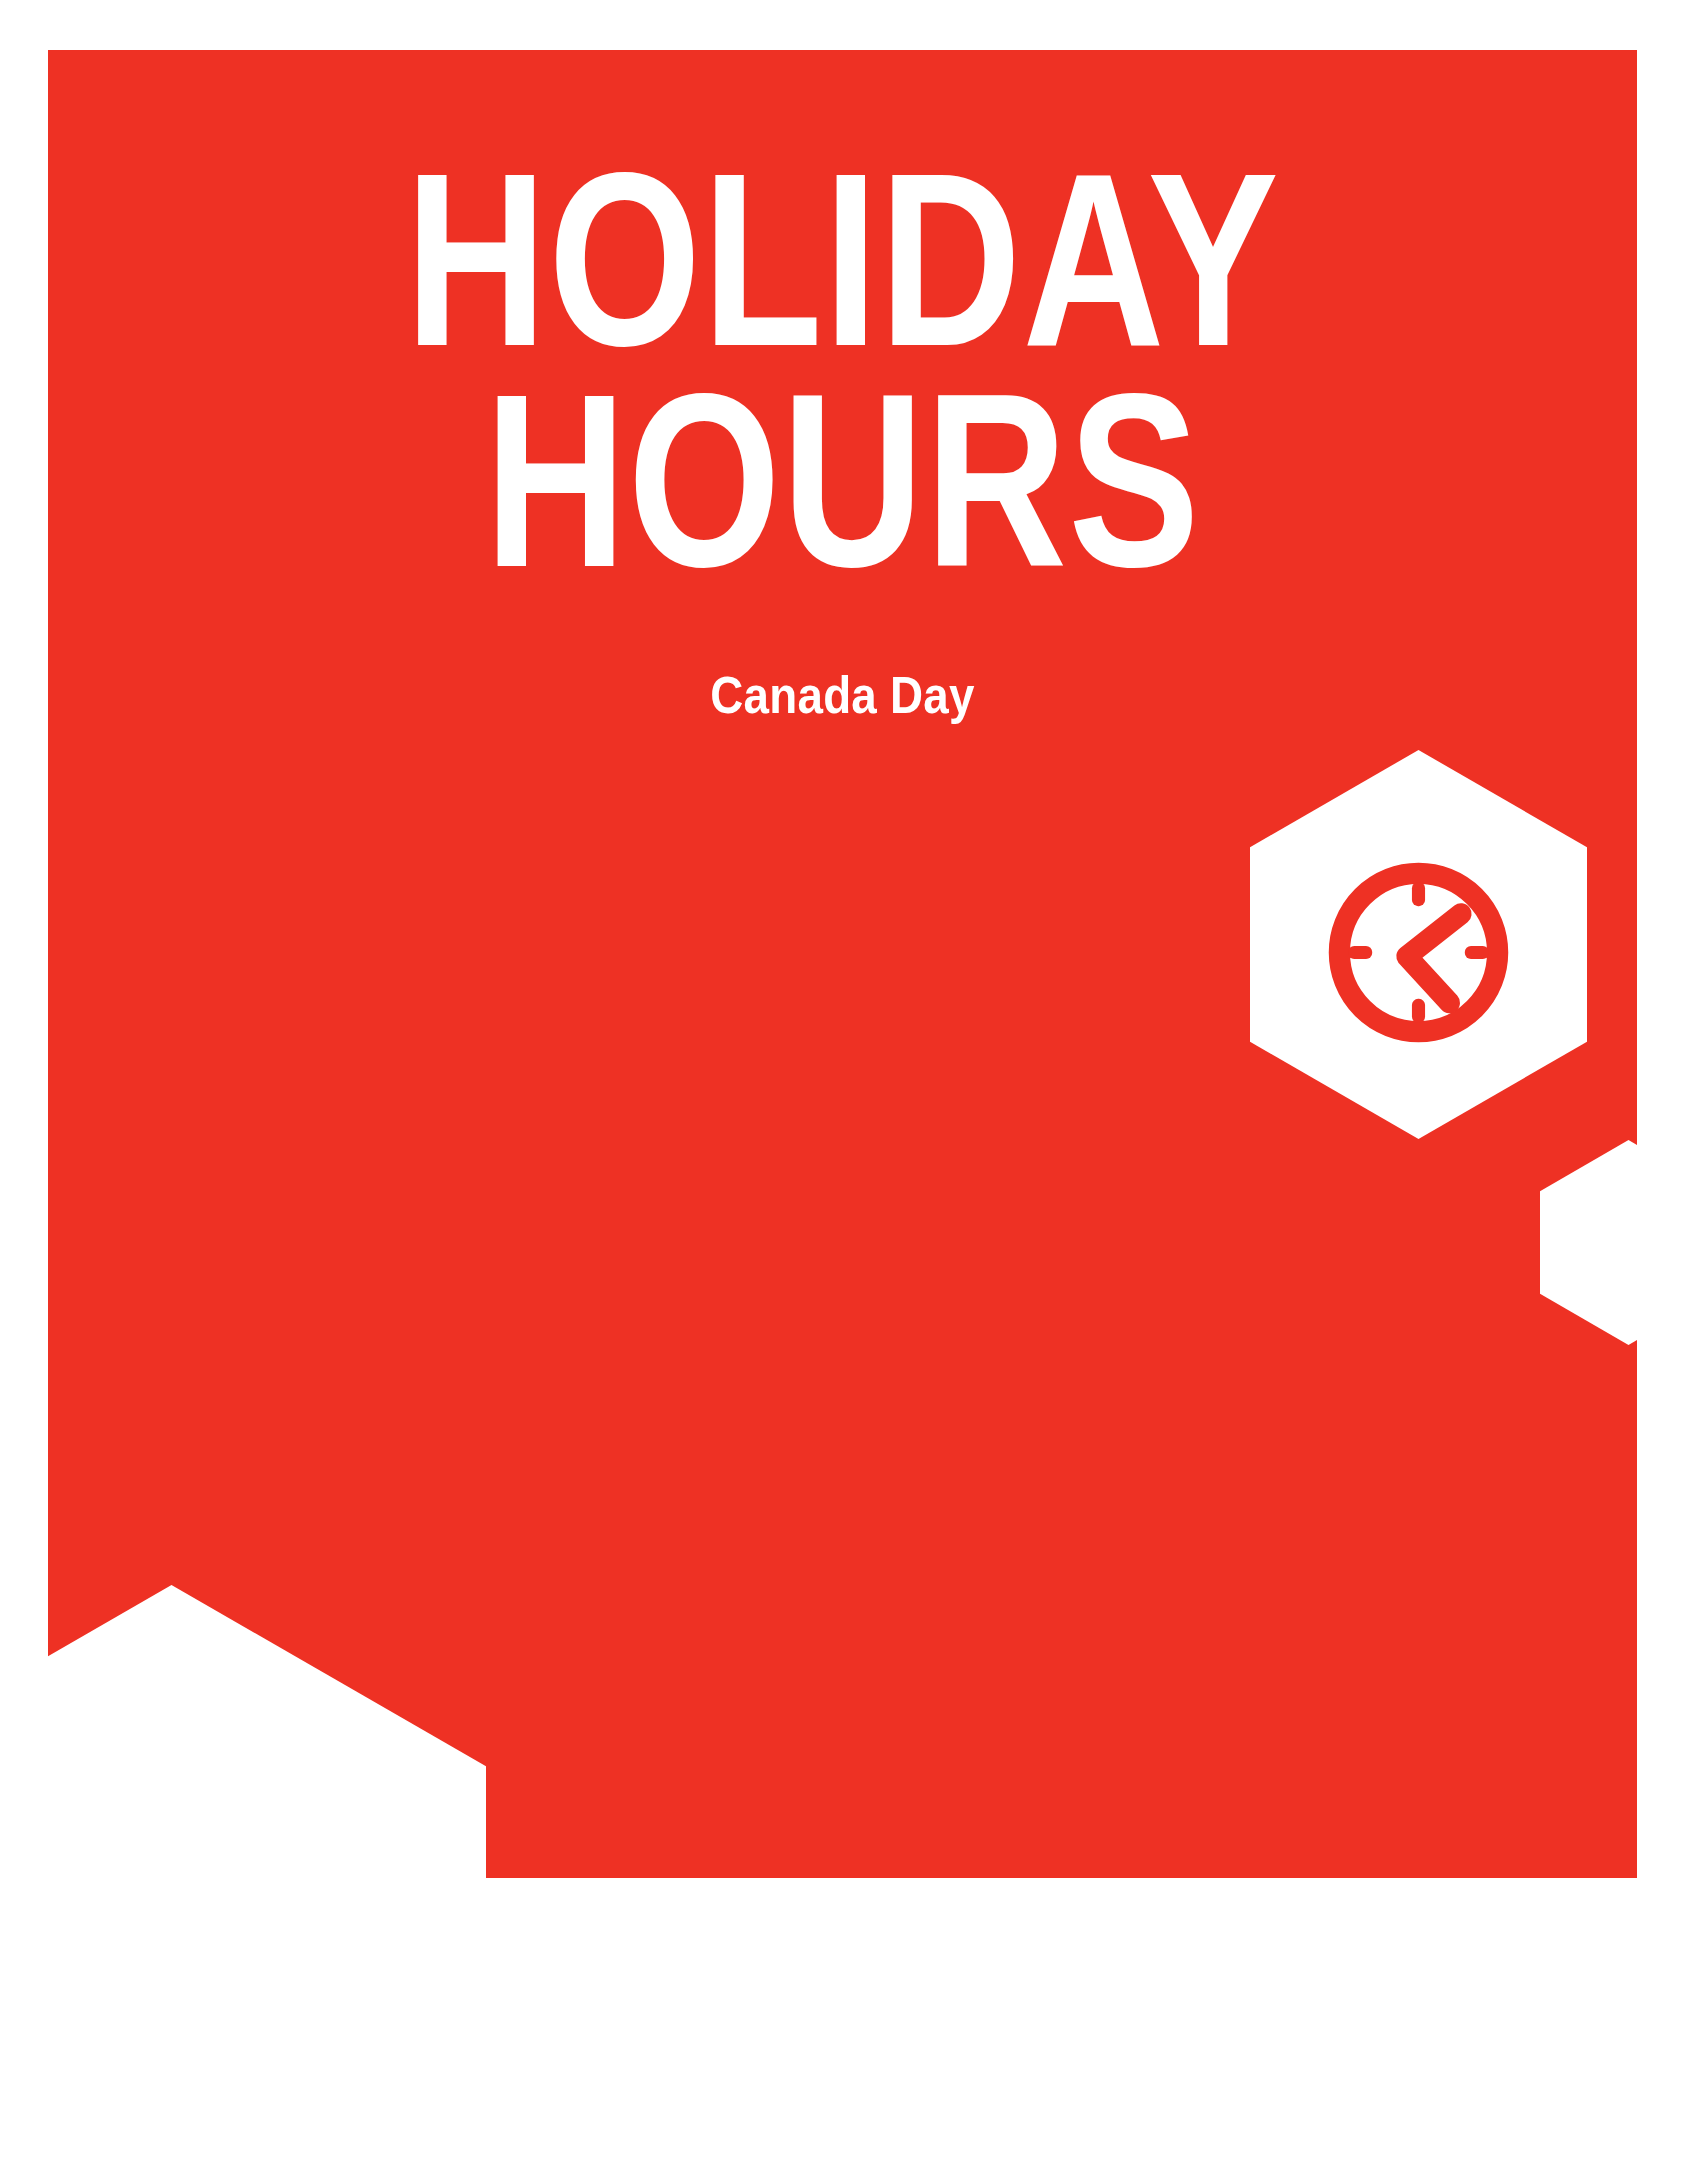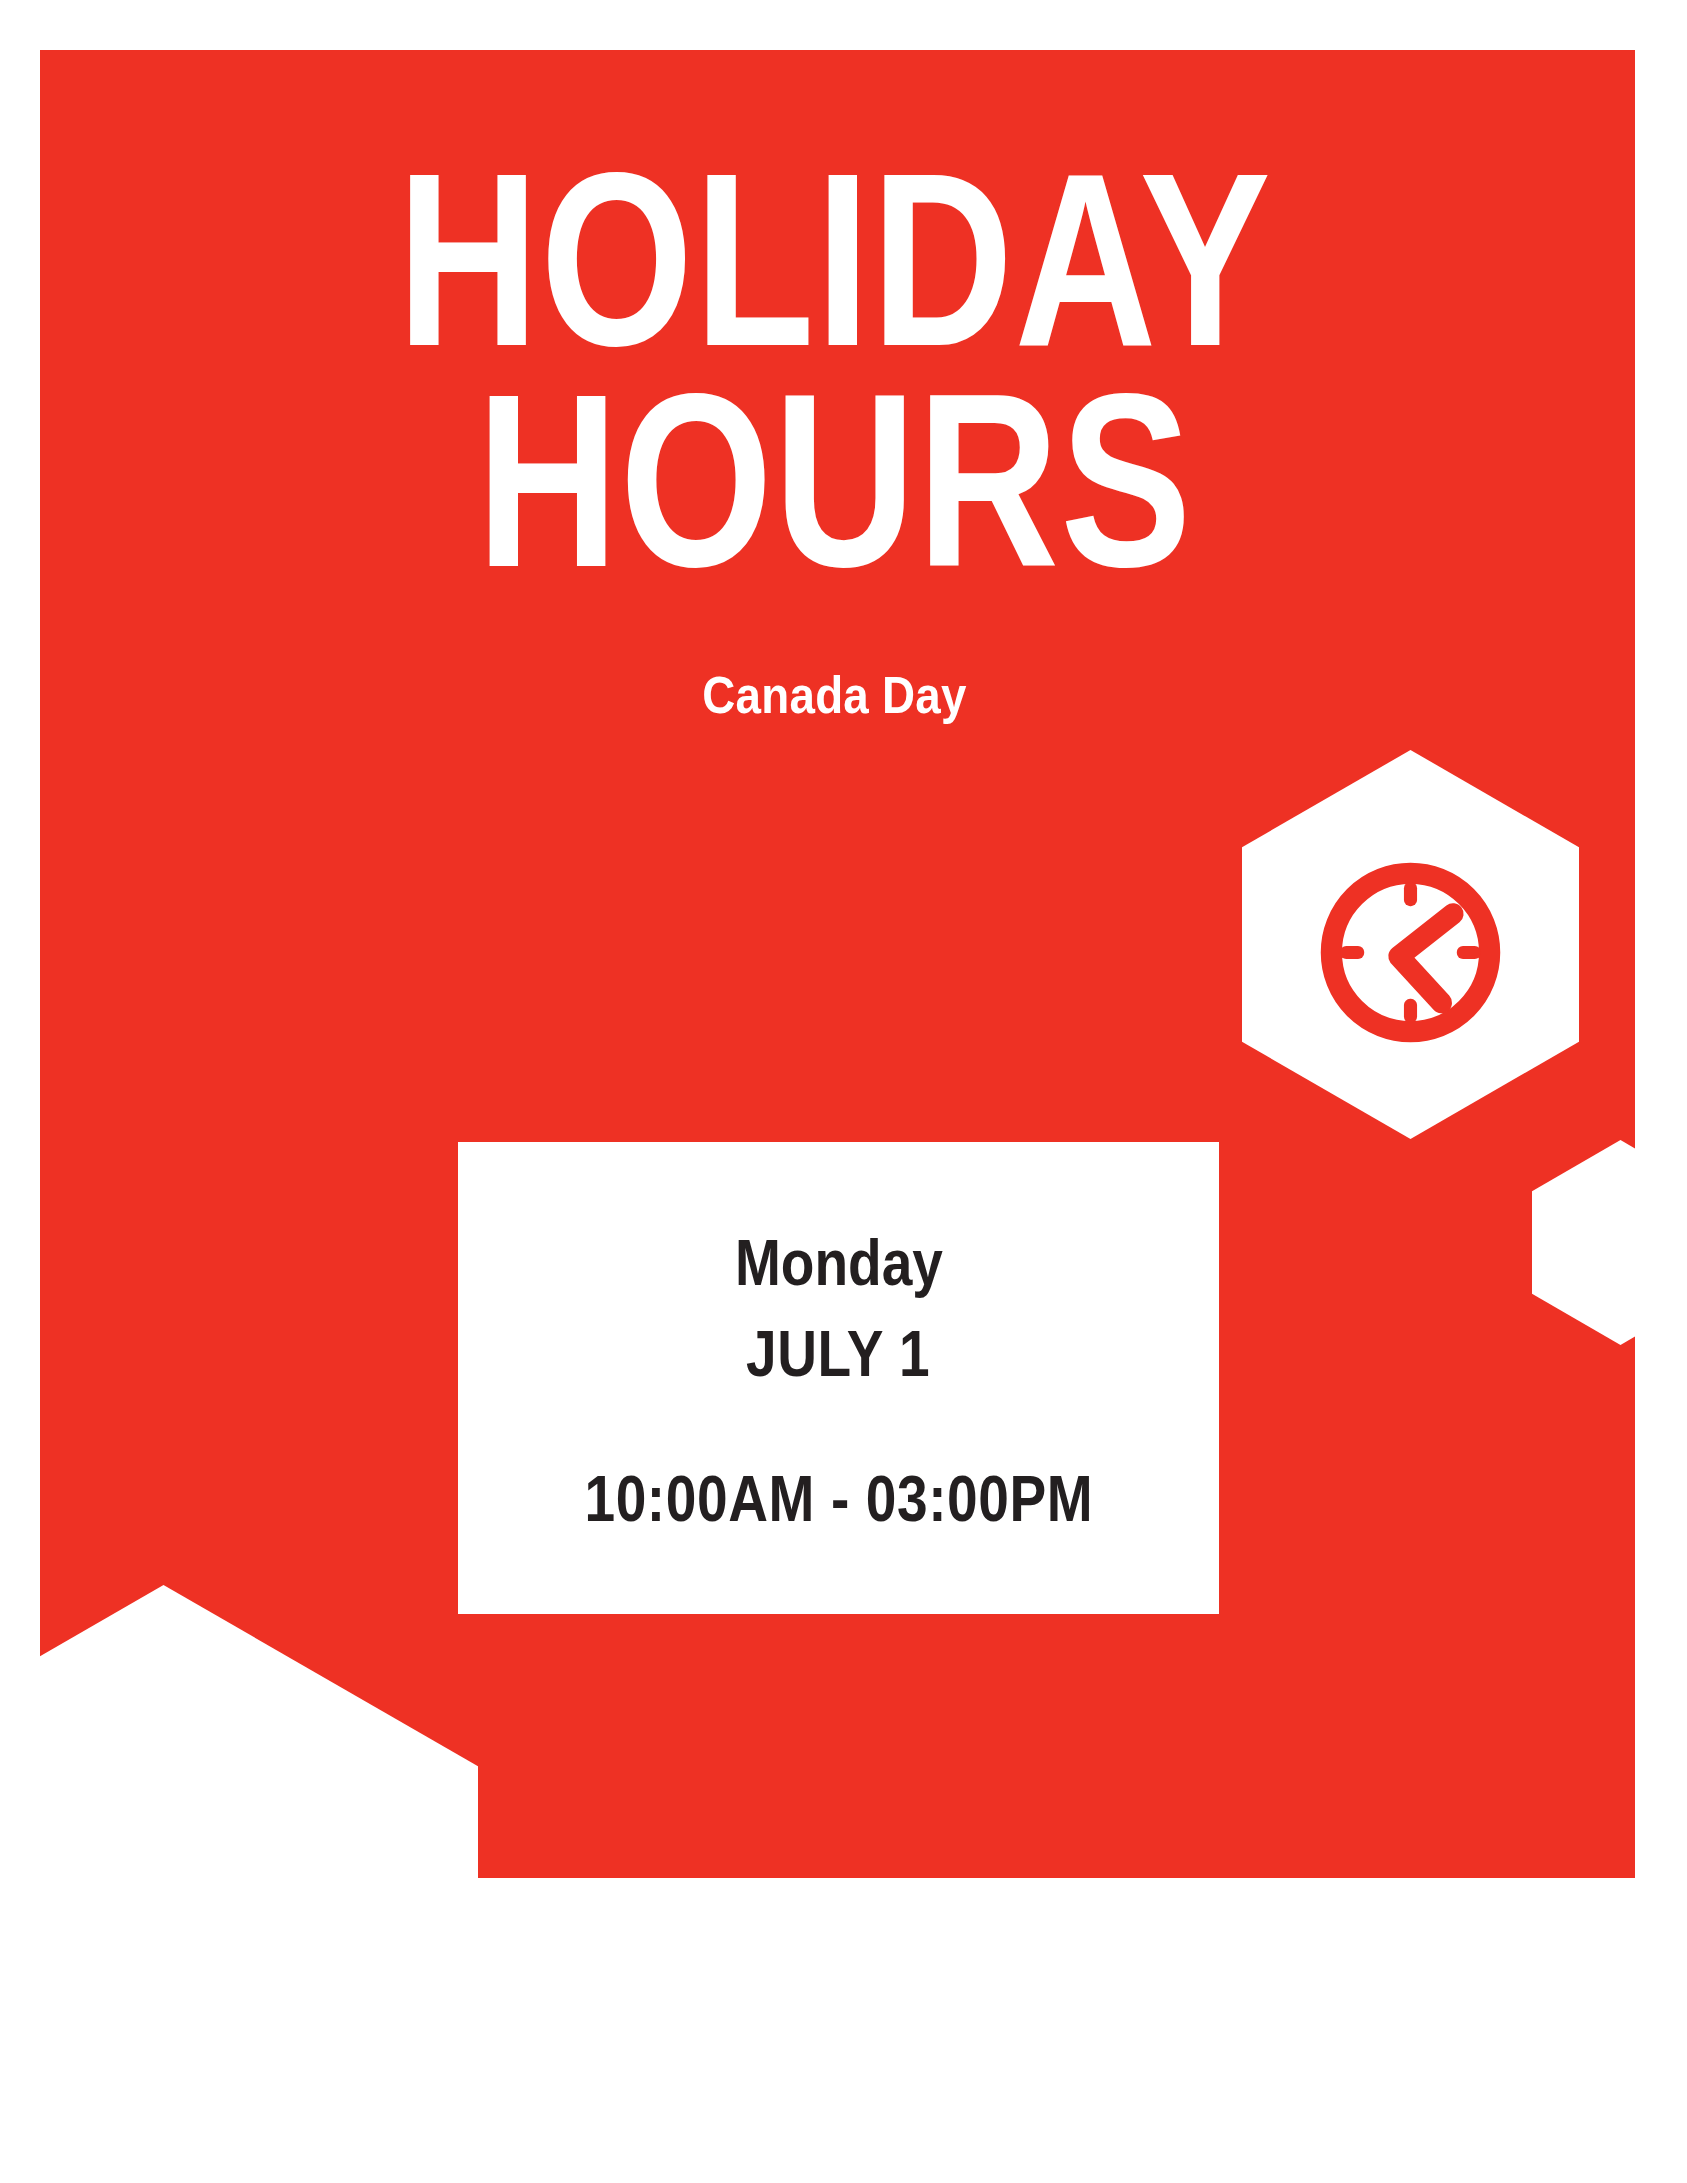--- a/index.html
+++ b/index.html
@@ -17,27 +17,26 @@
     position: relative;
     width: 1687px;
     height: 2183px;
     background: #ffffff;
     overflow: hidden;
   }
 
   
   #red-panel {
     position: absolute;
-    left: 40px;
+    left: 48px;
     top: 50px;
     width: 1589px;
     height: 1828px;
     background: #EE3124;
     overflow: hidden;
-    padding-left: 6px;
   }
 
   
   #headline-block {
     position: absolute;
     left: 0;
     top: 99px;
     width: 1589px;
     text-align: center;
     line-height: 0.90;
@@ -192,21 +191,16 @@
       <rect x="46.6" y="74.0" width="6.8" height="12.5" rx="3.2" fill="#EE3124"></rect>
       <rect x="13.5" y="46.6" width="12.5" height="6.8" rx="3.2" fill="#EE3124"></rect>
       <rect x="74.0" y="46.6" width="12.5" height="6.8" rx="3.2" fill="#EE3124"></rect>
       <path d="M 72 30 L 44 52 L 66 76" fill="none" stroke="#EE3124" stroke-width="11" stroke-linecap="round" stroke-linejoin="round"></path>
     </svg>
 
     <div id="small-hex" class="hex hex-shape"></div>
 
     <div id="big-hex" class="hex hex-shape"></div>
 
-    <div id="info-card">
-      <div id="card-day">Monday</div>
-      <div id="card-date">JULY 1</div>
-      <div id="card-time">10:00AM - 03:00PM</div>
-    </div>
 
   </div>
 </div>
 
 
 </body></html>

